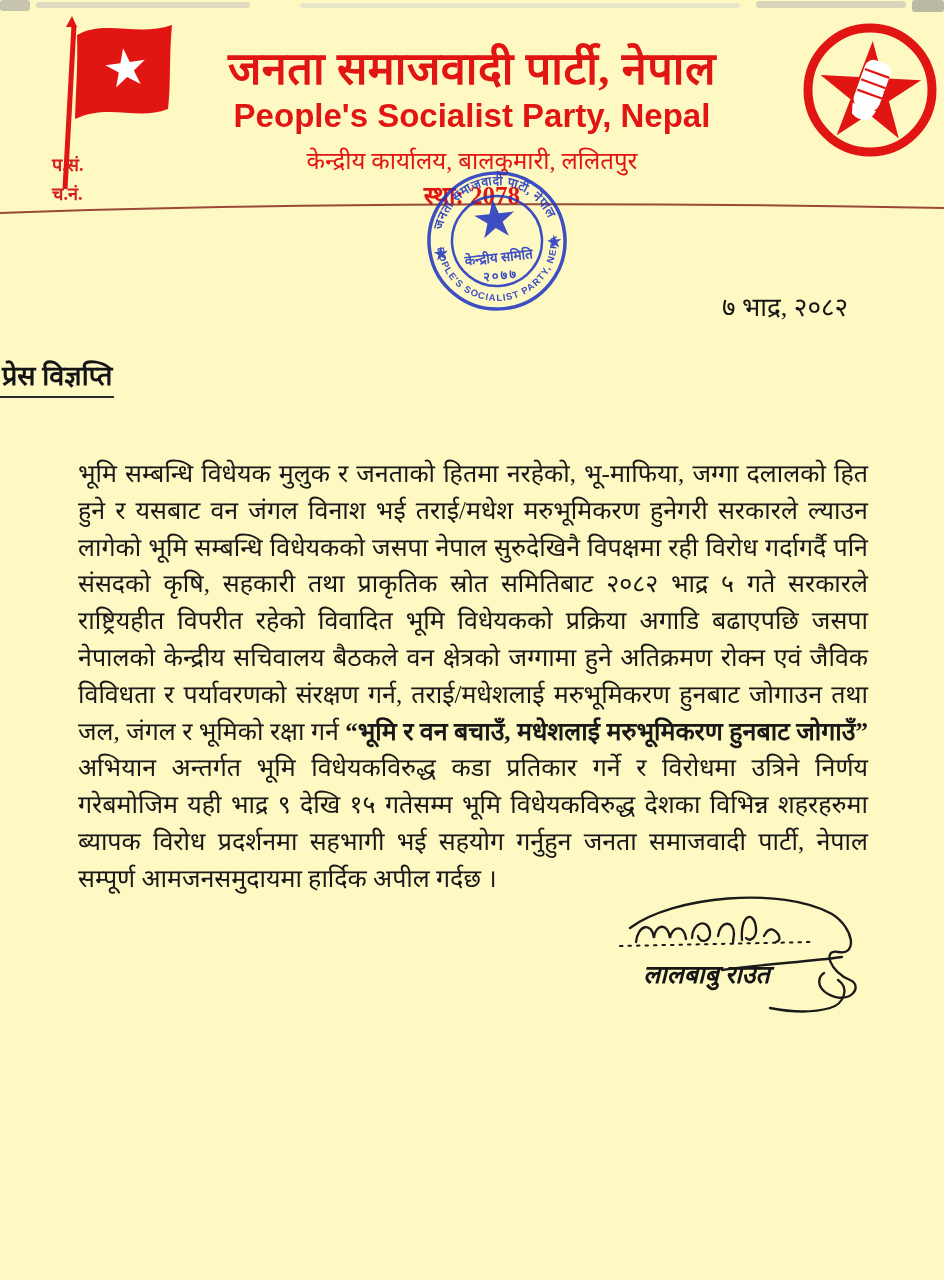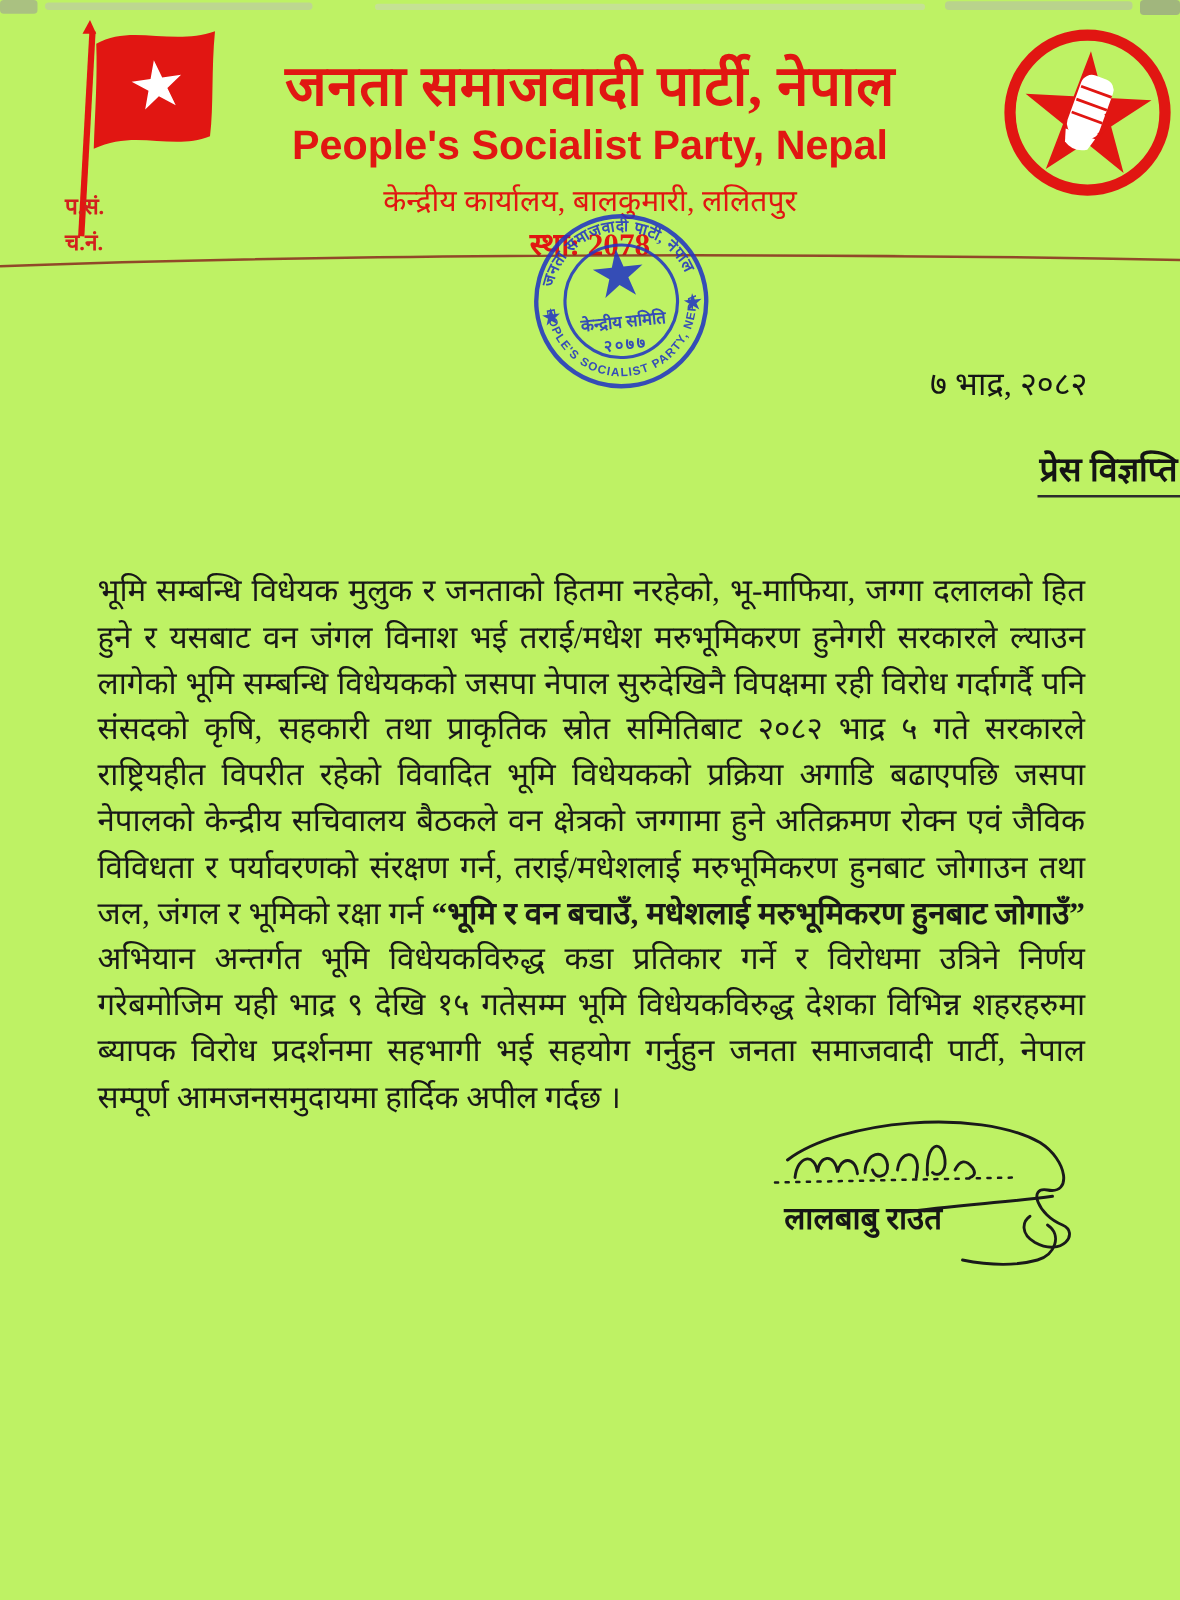--- a/index.html
+++ b/index.html
@@ -1,16 +1,16 @@
 <!DOCTYPE html>
 <html><head>
 <meta charset="utf-8">
 <style>
   html,body{margin:0;padding:0;background:#e9e9e9;}
-  .page{position:relative;width:944px;height:1280px;margin:0 auto;background:#bef264;
+  .page{position:relative;width:944px;height:1280px;margin:0 auto;background:#fef9c3;
         overflow:hidden;font-family:"Liberation Serif", serif;color:#161616;}
 
   
   .artifact{position:absolute;border-radius:3px;filter:blur(0.6px);}
   .a1{left:0;top:0;width:30px;height:11px;background:#9a9a9a;opacity:.55;}
   .a2{left:36px;top:2px;width:214px;height:6px;background:#bdbdbd;opacity:.5;}
   .a3{left:300px;top:3px;width:440px;height:5px;background:#cfcfcf;opacity:.45;}
   .a4{left:756px;top:1px;width:150px;height:7px;background:#b5b5b5;opacity:.5;}
   .a5{left:912px;top:0;width:32px;height:12px;background:#8f8f8f;opacity:.6;}
 
@@ -23,31 +23,31 @@
   .en-title{position:absolute;left:0;top:97px;width:640px;font-size:33px;font-weight:700;
             color:#e11612;font-family:"Liberation Sans", sans-serif;white-space:nowrap;}
   .address{position:absolute;left:0;top:143px;width:640px;font-size:24px;font-weight:400;
            color:#e11612;white-space:nowrap;}
   .est{position:absolute;left:0;top:177px;width:640px;font-size:25px;font-weight:700;color:#e11612;}
   .refs{position:absolute;left:52px;top:151px;font-size:18px;font-weight:700;color:#d2201d;
         line-height:29px;}
   .rule{position:absolute;left:0;top:196px;}
   .stamp{position:absolute;left:418px;top:162px;}
 
-  .date{position:absolute;left:700px;top:288px;width:170px;text-align:right;font-size:26px;
+  .date{position:absolute;left:700px;top:288px;width:170px;text-align:center;font-size:26px;
         color:#151515;white-space:nowrap;}
-  .doc-title{position:absolute;left:0;top:356px;width:944px;text-align:right;font-size:27px;
+  .doc-title{position:absolute;left:0;top:356px;width:944px;text-align:left;font-size:27px;
         font-weight:600;color:#141414;}
   .doc-title span{border-bottom:2px solid #2c2c2c;padding:0 2px 5px 2px;}
 
   .body-text{position:absolute;left:78px;top:456px;width:790px;font-size:25px;line-height:36.8px;
         text-align:justify;color:#181818;margin:0;}
   .body-text b{font-weight:800;}
 
-  .sig-text{position:absolute;left:588px;top:956px;width:205px;text-align:center;z-index:1;}
+  .sig-text{position:absolute;left:604px;top:956px;width:205px;text-align:center;z-index:1;font-style:italic;}
   .sig-name{font-size:25px;font-weight:700;white-space:nowrap;}
   .sig-role{font-size:25px;font-weight:600;margin-top:8px;padding-left:16px;white-space:nowrap;}
   .sig-scrawl{position:absolute;left:592px;top:884px;z-index:2;pointer-events:none;}
 </style>
 </head>
 <body>
 
 <div class="page">
 
   <div class="artifact a1"></div>

